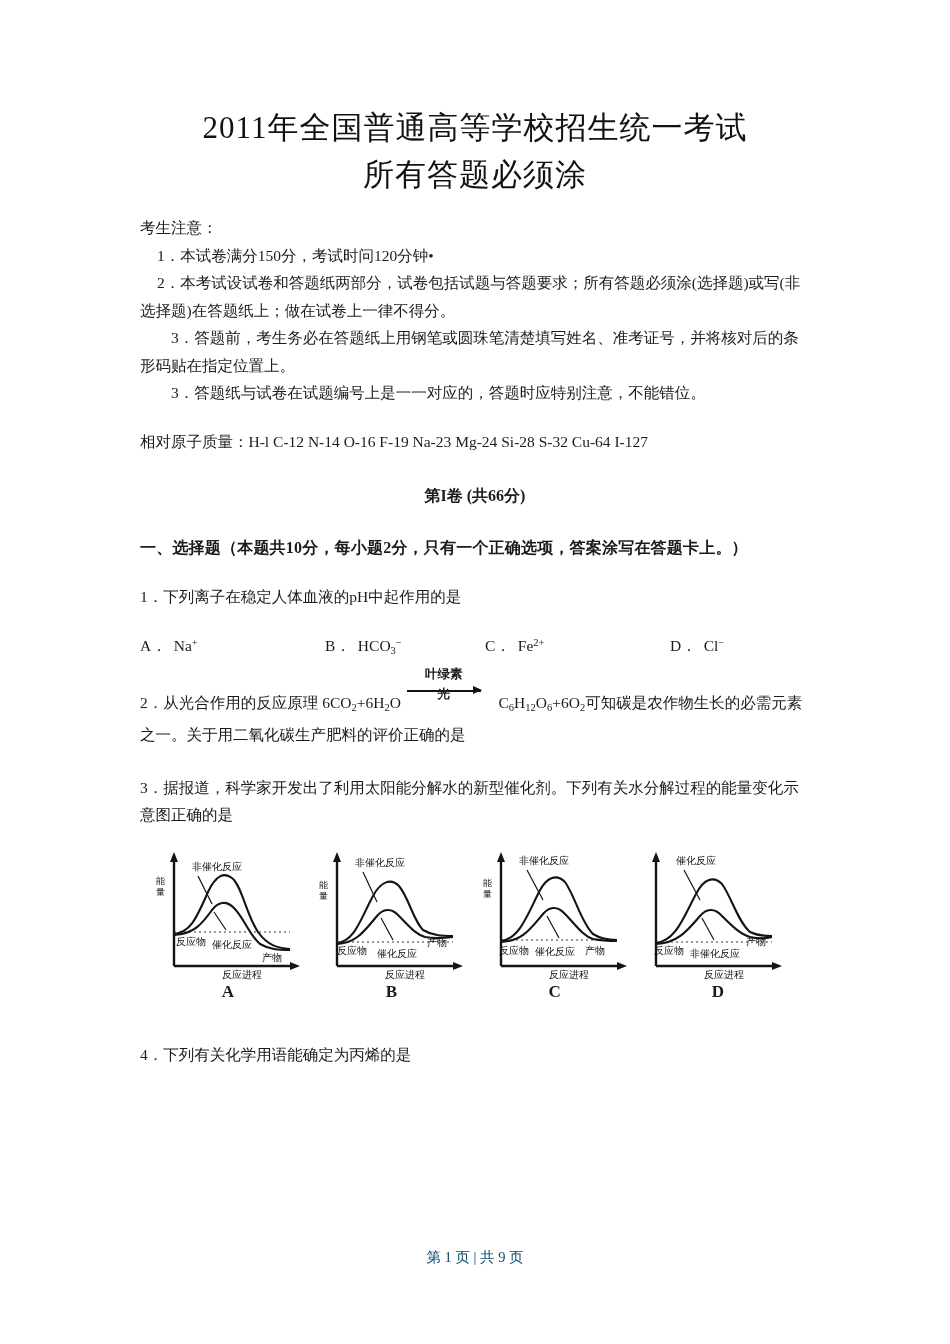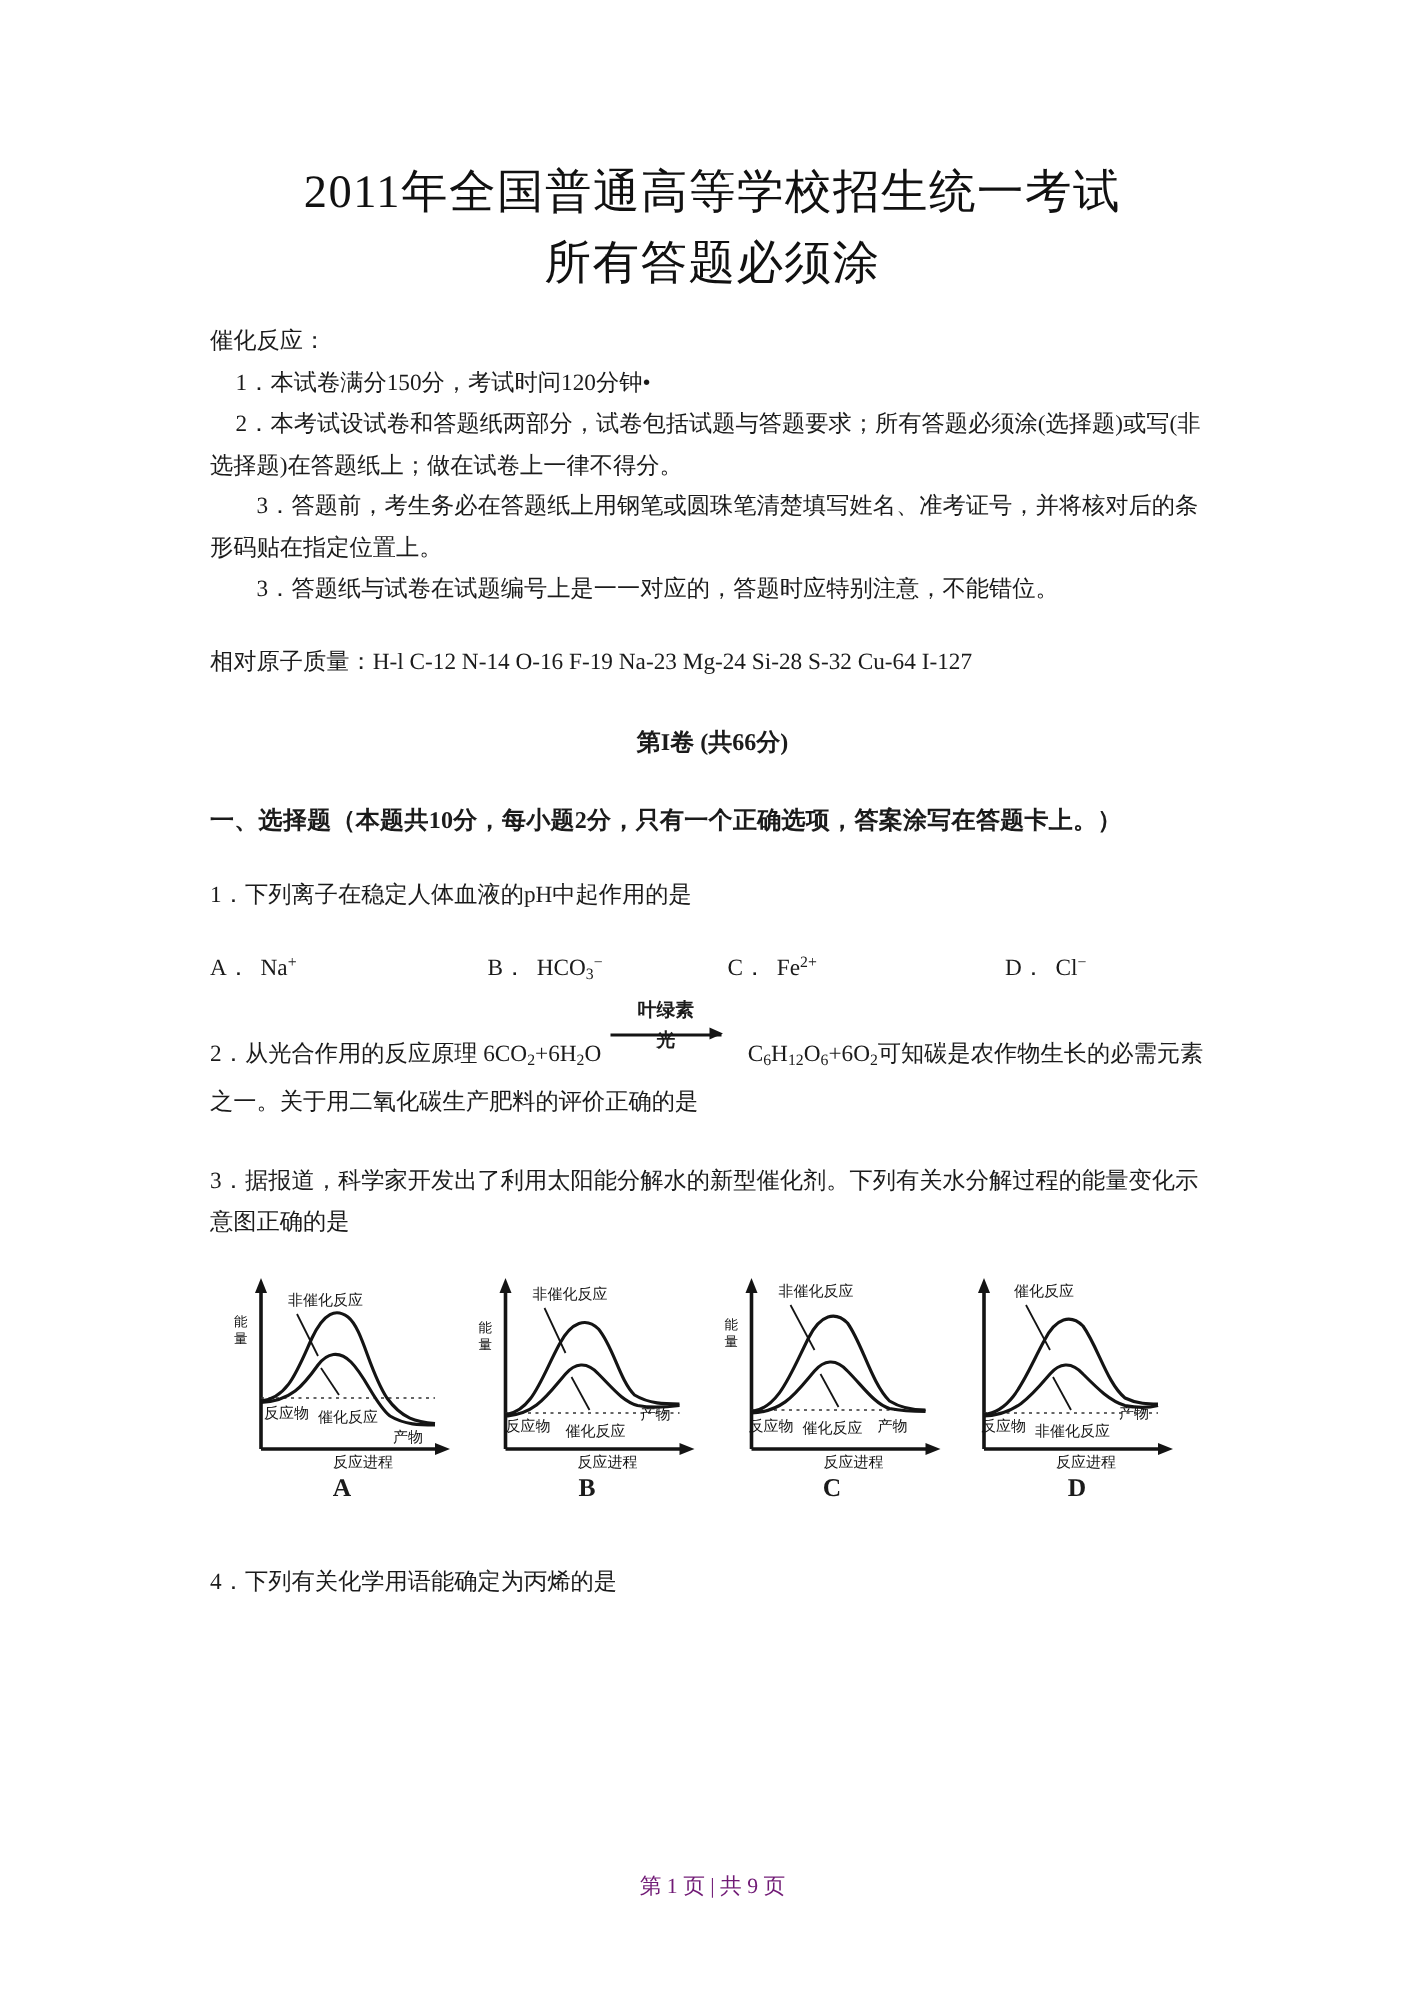--- a/index.html
+++ b/index.html
@@ -173,35 +173,35 @@
   }
 
   
   .footer {
     position: absolute;
     left: 0;
     right: 0;
     top: 1248px;
     text-align: center;
     font-size: 14.5px;
-    color: #701a75;
+    color: #0c4a6e;
   }
 </style>
 </head>
 <body>
 
 <div class="page">
 
   <div class="title-block">
     <div class="title-line">2011年全国普通高等学校招生统一考试</div>
     <div class="title-line">所有答题必须涂</div>
   </div>
 
   <div class="notice">
-    <p class="lead">催化反应：</p>
+    <p class="lead">考生注意：</p>
     <p class="item1">1．本试卷满分150分，考试时问120分钟•</p>
     <p class="item2">2．本考试设试卷和答题纸两部分，试卷包括试题与答题要求；所有答题必须涂(选择题)或写(非选择题)在答题纸上；做在试卷上一律不得分。</p>
     <p class="item3">3．答题前，考生务必在答题纸上用钢笔或圆珠笔清楚填写姓名、准考证号，并将核对后的条形码贴在指定位置上。</p>
     <p class="item4">3．答题纸与试卷在试题编号上是一一对应的，答题时应特别注意，不能错位。</p>
   </div>
 
   <div class="masses">相对原子质量：H-l  C-12  N-14  O-16  F-19  Na-23  Mg-24  Si-28  S-32  Cu-64  I-127</div>
 
   <div class="vol-head">第I卷 (共66分)</div>
 

